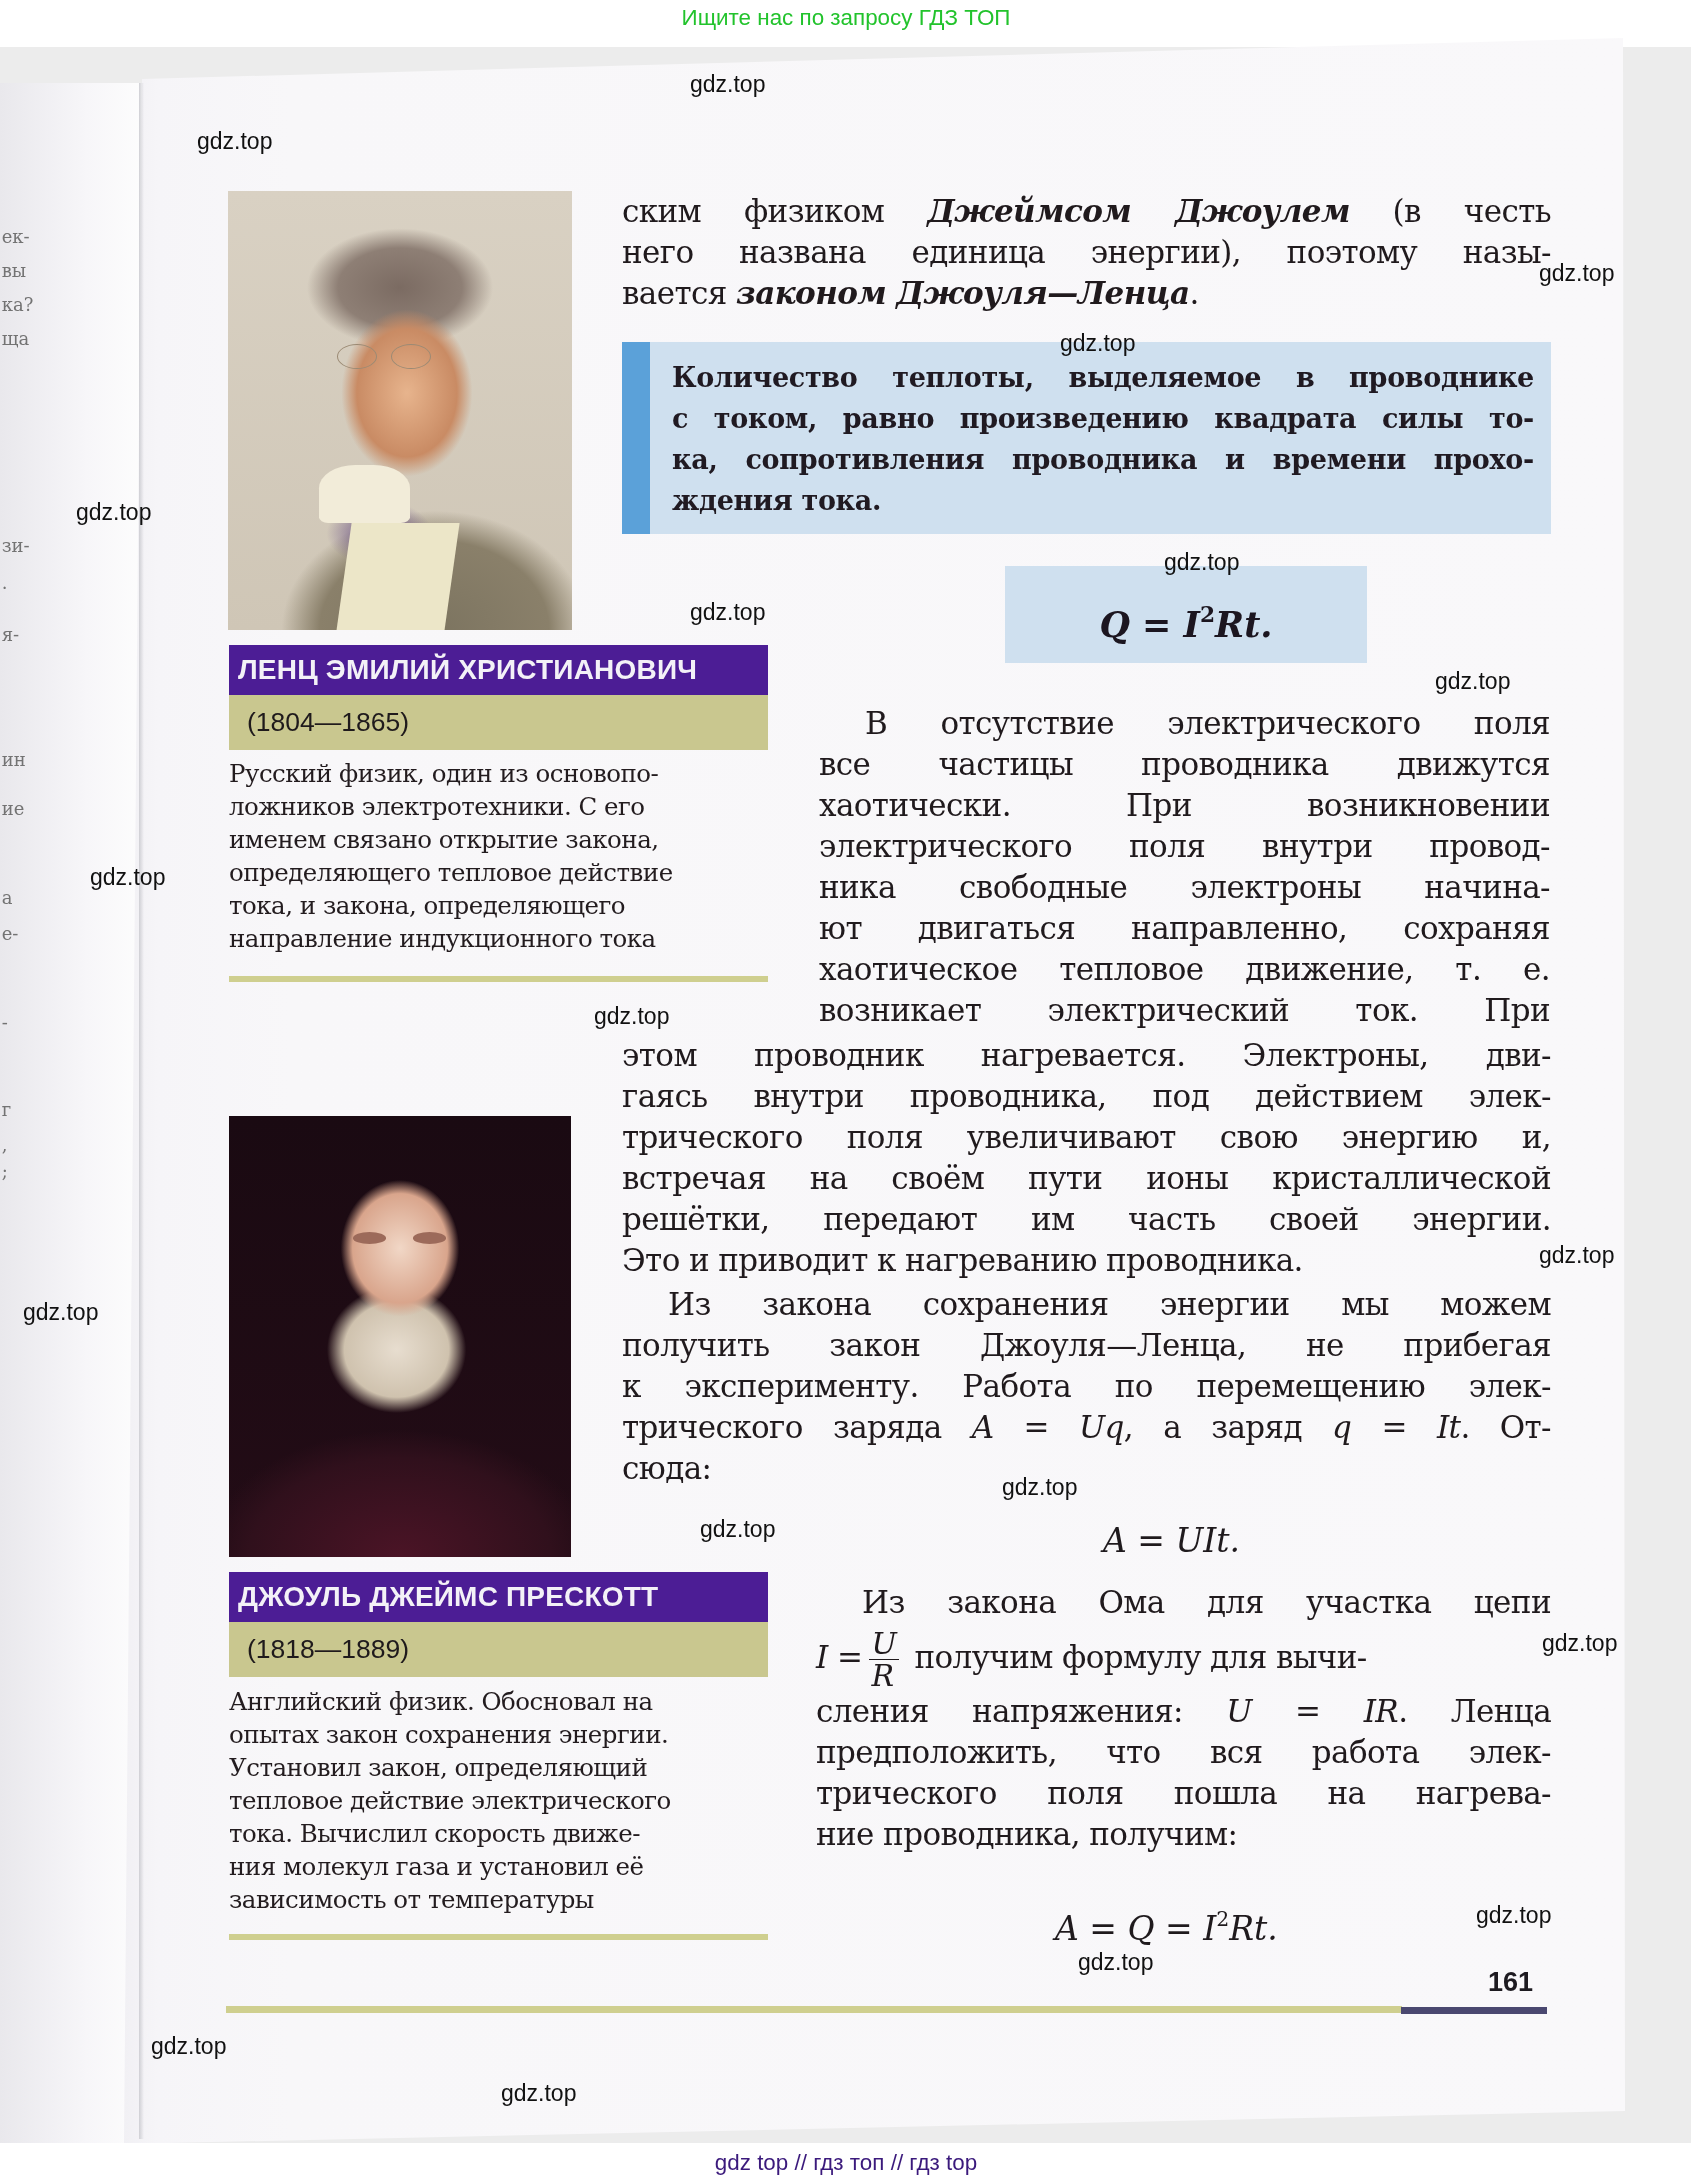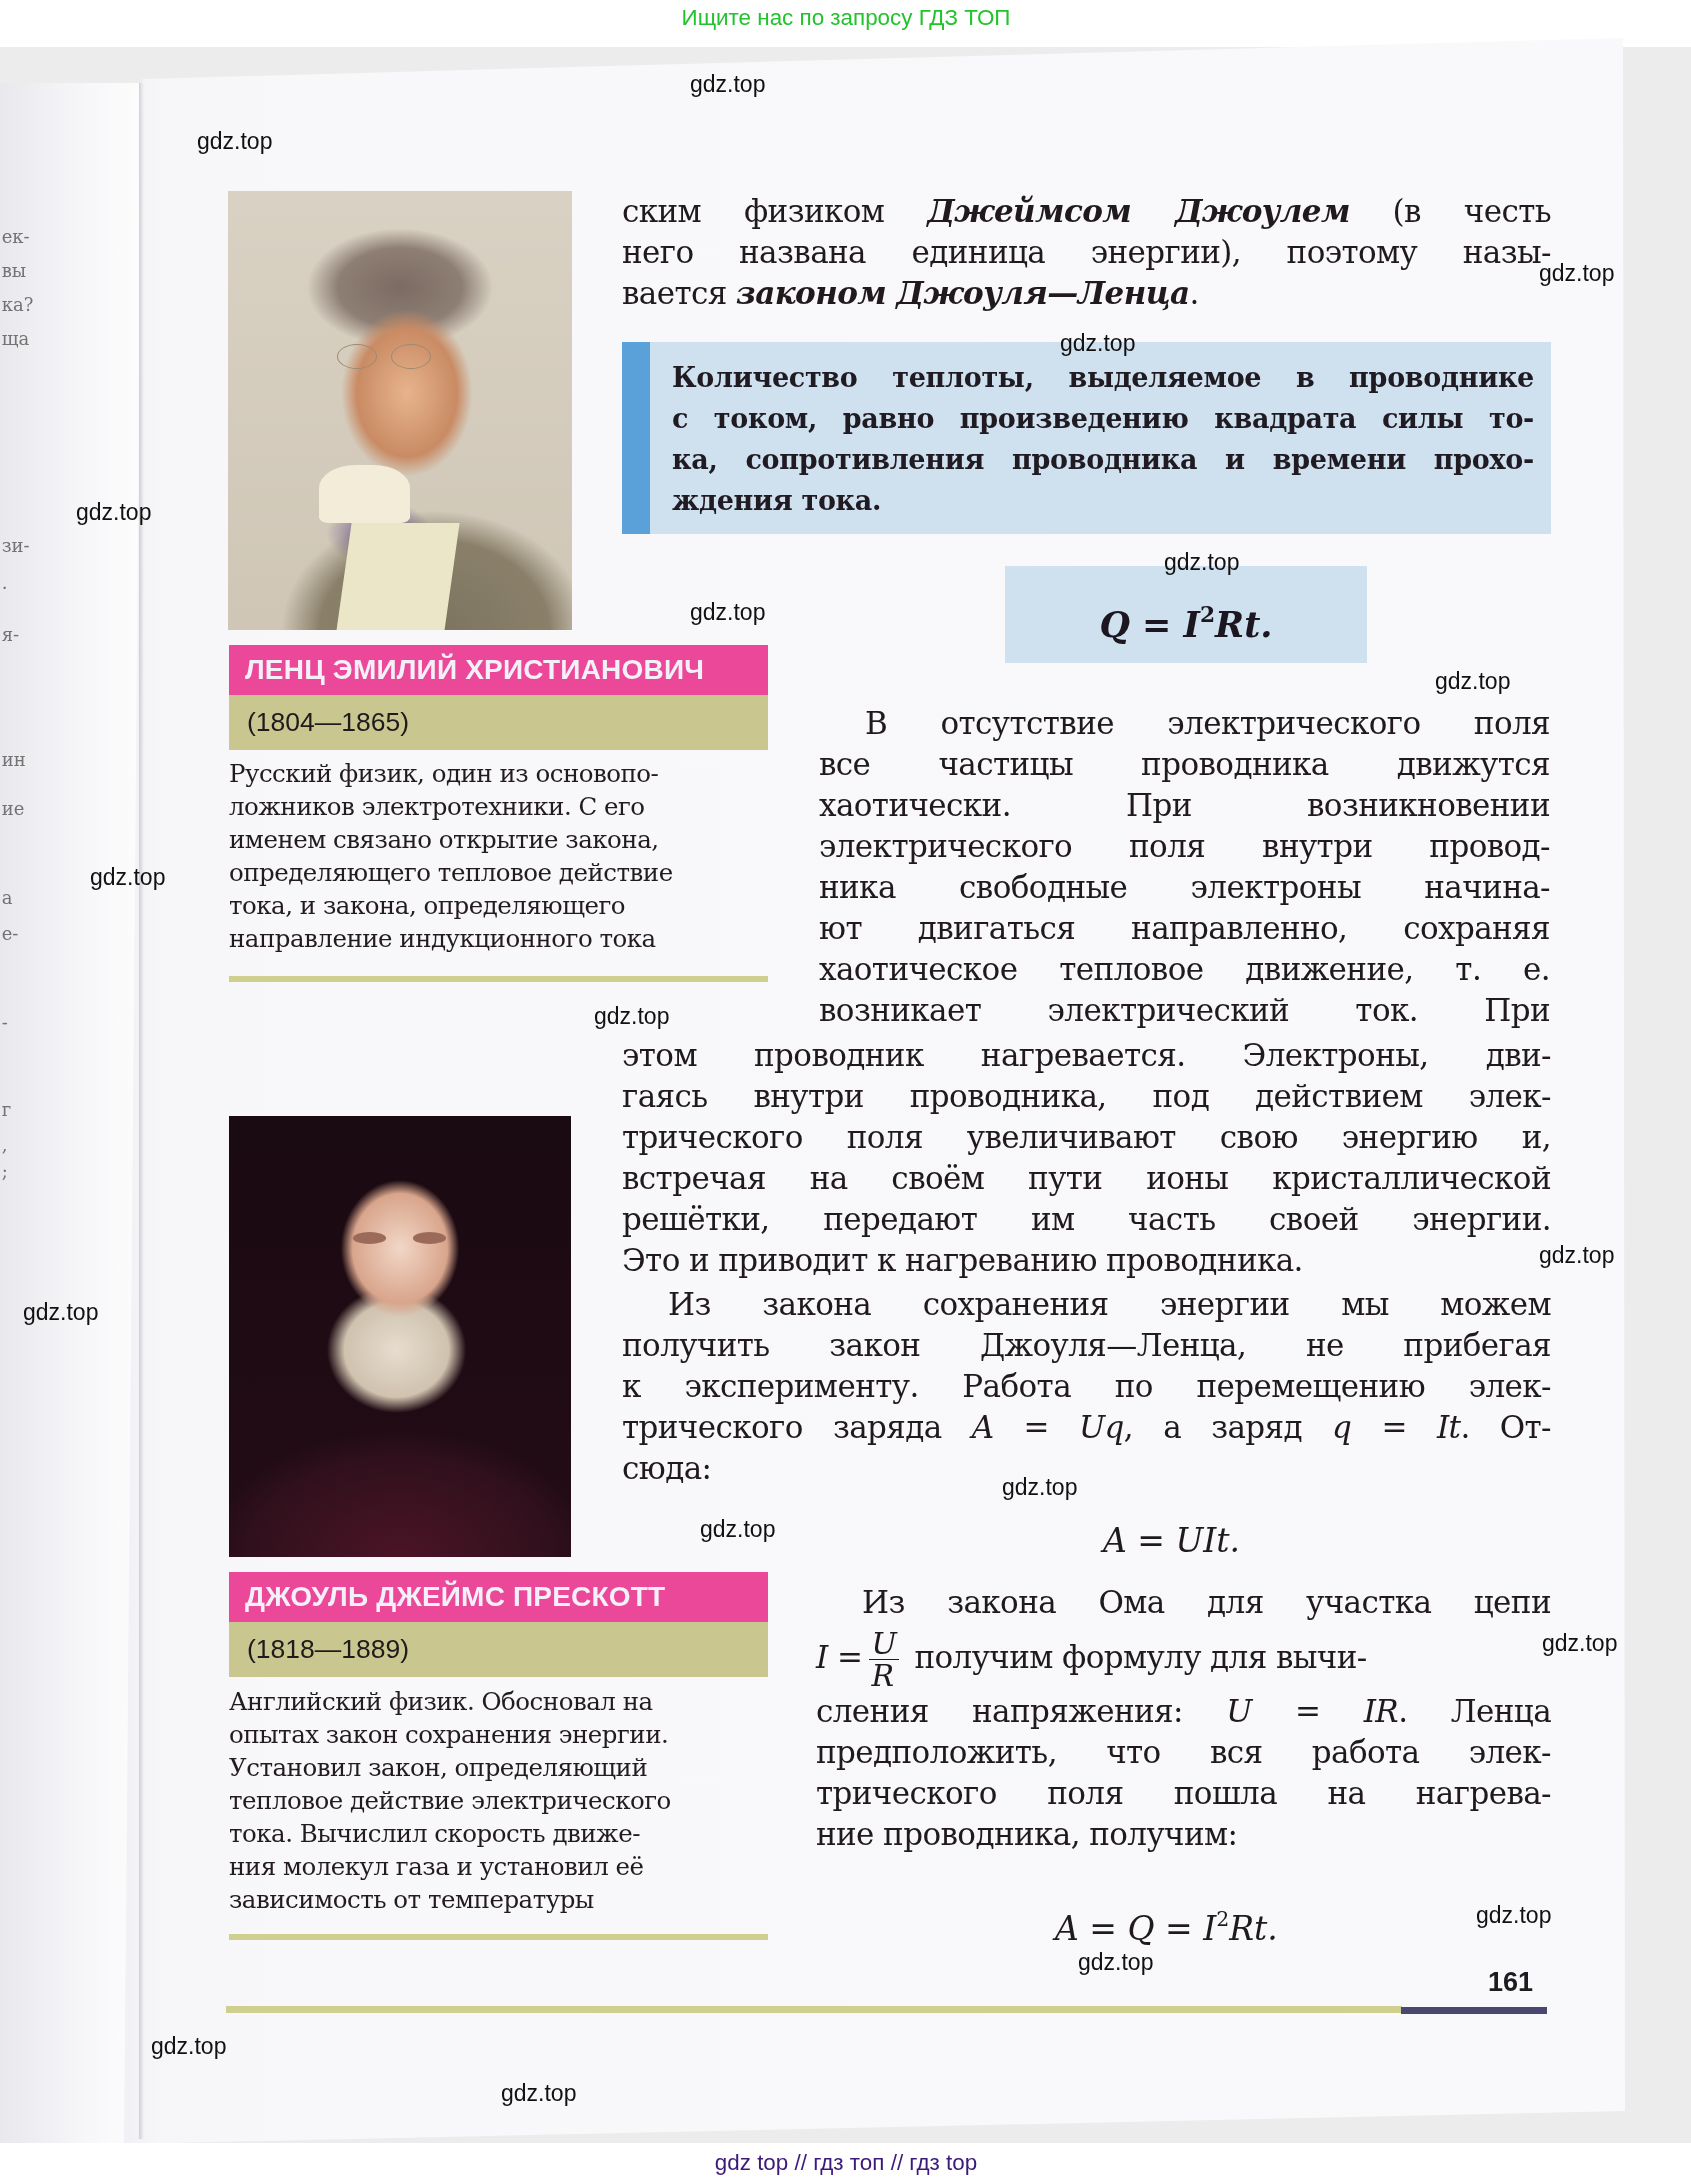--- a/index.html
+++ b/index.html
@@ -55,23 +55,23 @@
     background:
       radial-gradient(ellipse 79px 91px at 50% 30%, #f1d7c6 0%, #d9a58c 60%, transparent 75%),
       radial-gradient(ellipse 87px 79px at 49% 53%, #e7ddcf 0%, #cfc2ae 60%, transparent 80%),
       radial-gradient(ellipse 216px 141px at 50% 100%, #4b1426 0%, #30101c 70%, transparent 90%),
       linear-gradient(180deg, #1a0a12 0%, #230c16 100%);
   }
   .face-detail { position: absolute; border-radius: 50%; }
 
   .name-bar {
     position: absolute; left: 229px; width: 539px; height: 59px;
-    background: #ec4899;
+    background: #4c1d95;
     color: #f3f1f7; font-family: "Liberation Sans", sans-serif; font-weight: bold;
-    font-size: 28px; line-height: 50px; padding-left: 16px; letter-spacing: 0.2px;
+    font-size: 28px; line-height: 50px; padding-left: 9px; letter-spacing: 0.2px;
   }
   .years-bar {
     position: absolute; left: 229px; width: 539px; height: 55px;
     background: #c9c78f;
     color: #1f1a1c; font-family: "Liberation Sans", sans-serif;
     font-size: 26.5px; line-height: 55px; padding-left: 18px;
   }
   .bio {
     position: absolute; left: 229px; width: 547px;
     font-size: 24.5px; line-height: 33px; color: #231c1f; letter-spacing: -0.5px;

